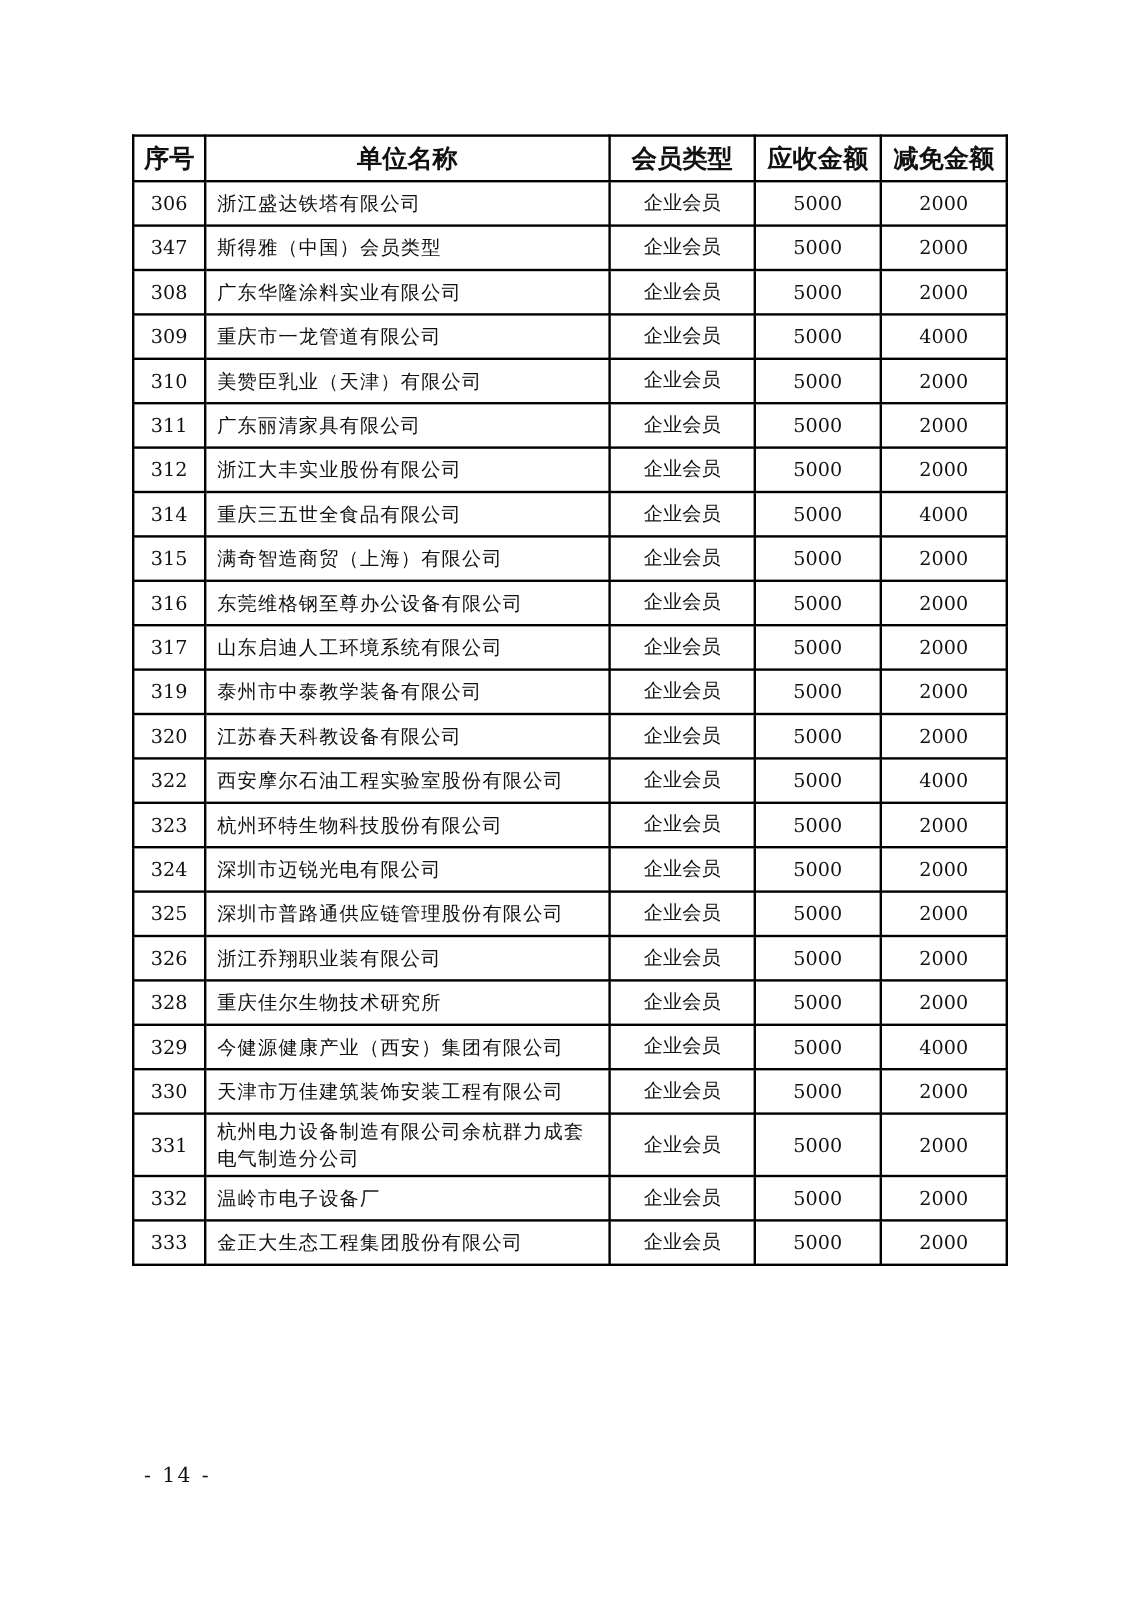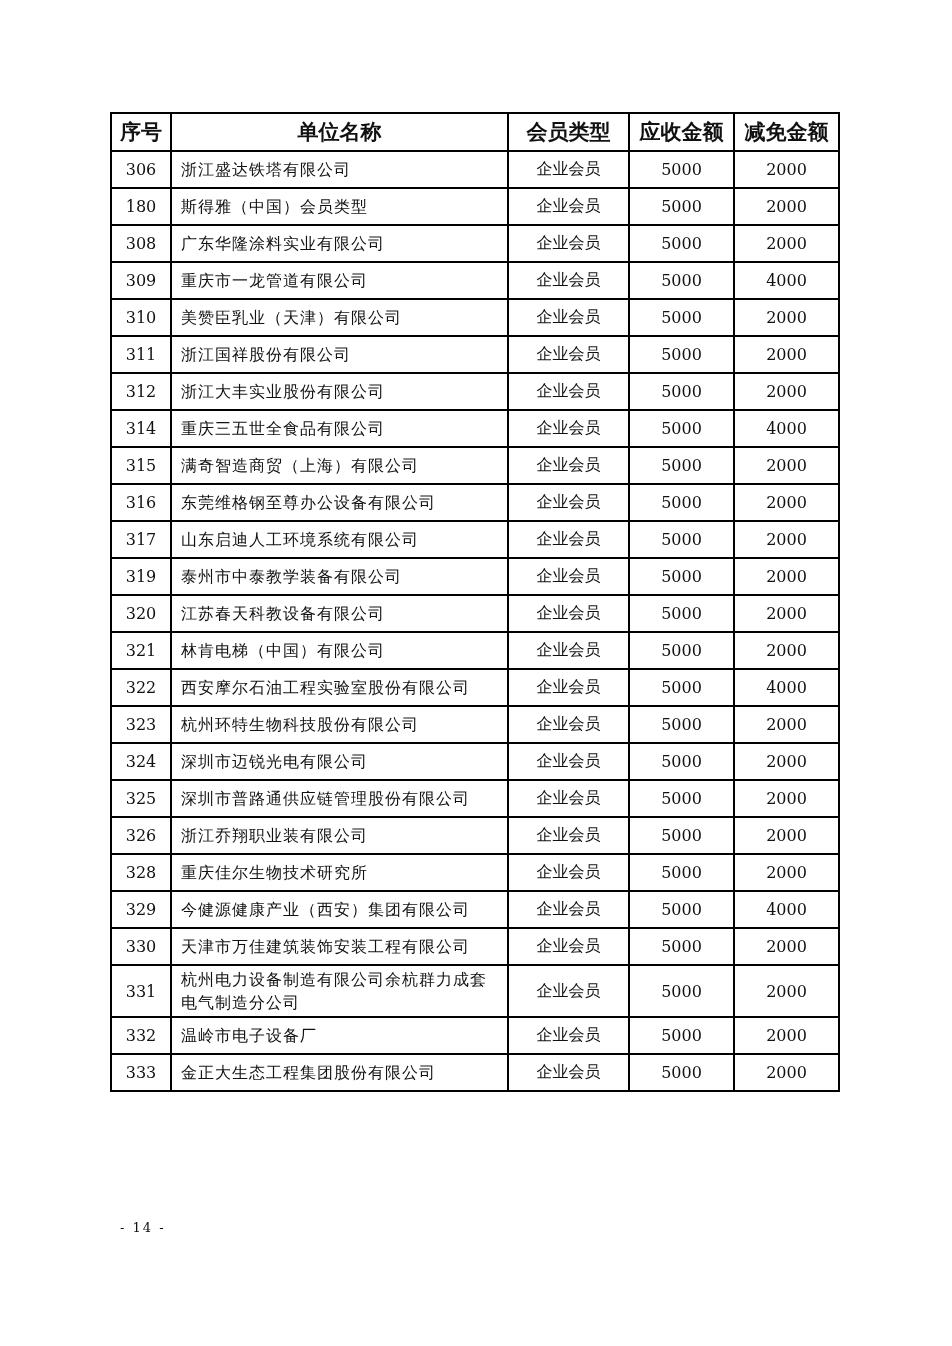--- a/index.html
+++ b/index.html
@@ -52,21 +52,21 @@
     padding-left: 9px;
     padding-right: 18px;
     letter-spacing: 1px;
     line-height: 23px;
   }
   .page-footer {
     position: absolute;
     left: 120px;
     top: 1220px;
     font-family: "DejaVu Serif", "Liberation Serif", serif;
-    font-size: 13px;
+    font-size: 17px;
     letter-spacing: 2px;
     color: #111111;
   }
 </style>
 </head>
 <body>
 
 <div class="page">
 
   <table class="fee-table">
@@ -89,21 +89,21 @@
     <tbody id="table-body">
   <tr>
     <td class="c-no">306</td>
     <td class="c-name">浙江盛达铁塔有限公司</td>
     <td class="c-type">企业会员</td>
     <td class="c-due">5000</td>
     <td class="c-waived">2000</td>
   </tr>
 
   <tr>
-    <td class="c-no">180</td>
+    <td class="c-no">347</td>
     <td class="c-name">斯得雅（中国）会员类型</td>
     <td class="c-type">企业会员</td>
     <td class="c-due">5000</td>
     <td class="c-waived">2000</td>
   </tr>
 
   <tr>
     <td class="c-no">308</td>
     <td class="c-name">广东华隆涂料实业有限公司</td>
     <td class="c-type">企业会员</td>
@@ -122,21 +122,21 @@
   <tr>
     <td class="c-no">310</td>
     <td class="c-name">美赞臣乳业（天津）有限公司</td>
     <td class="c-type">企业会员</td>
     <td class="c-due">5000</td>
     <td class="c-waived">2000</td>
   </tr>
 
   <tr>
     <td class="c-no">311</td>
-    <td class="c-name">浙江国祥股份有限公司</td>
+    <td class="c-name">广东丽清家具有限公司</td>
     <td class="c-type">企业会员</td>
     <td class="c-due">5000</td>
     <td class="c-waived">2000</td>
   </tr>
 
   <tr>
     <td class="c-no">312</td>
     <td class="c-name">浙江大丰实业股份有限公司</td>
     <td class="c-type">企业会员</td>
     <td class="c-due">5000</td>
@@ -186,27 +186,20 @@
   </tr>
 
   <tr>
     <td class="c-no">320</td>
     <td class="c-name">江苏春天科教设备有限公司</td>
     <td class="c-type">企业会员</td>
     <td class="c-due">5000</td>
     <td class="c-waived">2000</td>
   </tr>
 
-  <tr>
-    <td class="c-no">321</td>
-    <td class="c-name">林肯电梯（中国）有限公司</td>
-    <td class="c-type">企业会员</td>
-    <td class="c-due">5000</td>
-    <td class="c-waived">2000</td>
-  </tr>
 
   <tr>
     <td class="c-no">322</td>
     <td class="c-name">西安摩尔石油工程实验室股份有限公司</td>
     <td class="c-type">企业会员</td>
     <td class="c-due">5000</td>
     <td class="c-waived">4000</td>
   </tr>
 
   <tr>

